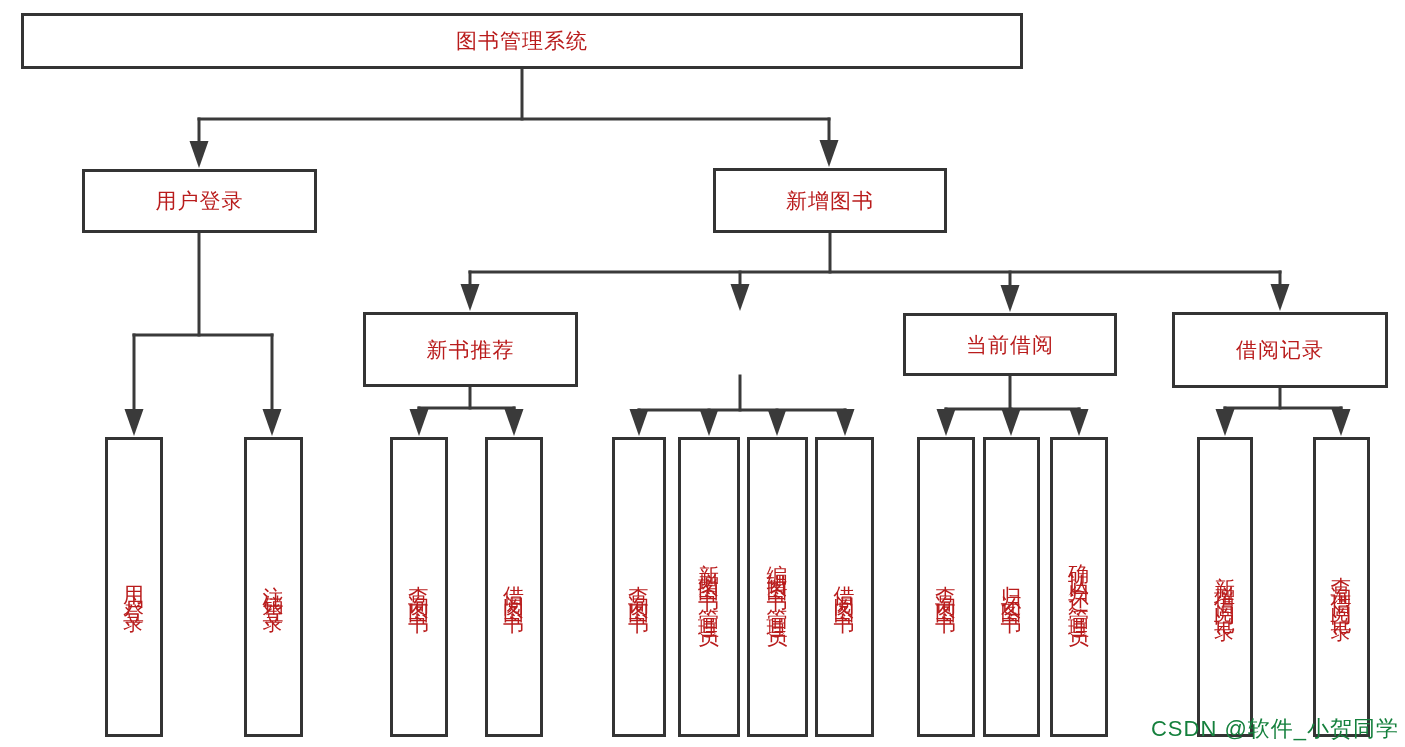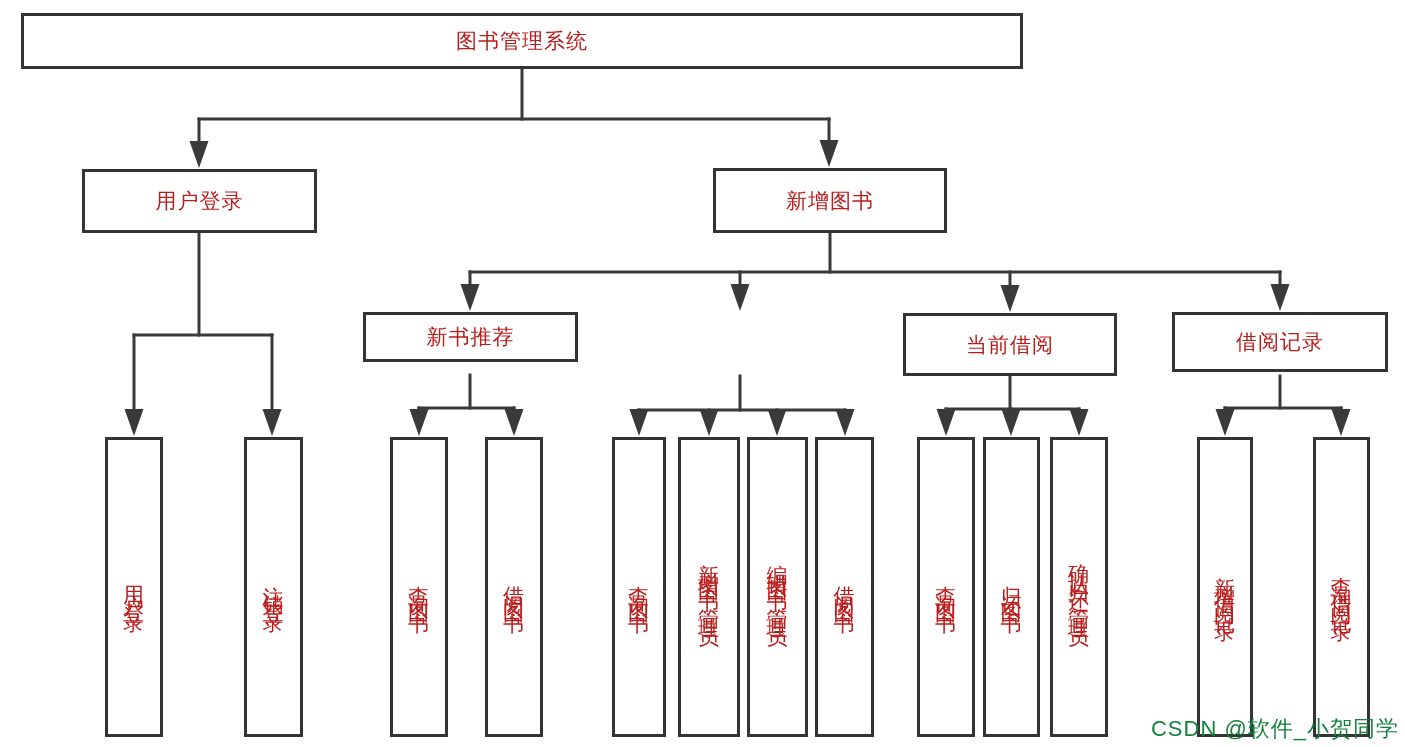--- a/index.html
+++ b/index.html
@@ -89,27 +89,27 @@
     <span>图书管理系统</span>
   </div>
 
   <div class="node h-node" style="left:82px; top:169px; width:235px; height:64px;">
     <span>用户登录</span>
   </div>
   <div class="node h-node" style="left:713px; top:168px; width:234px; height:65px;">
     <span>新增图书</span>
   </div>
 
-  <div class="node h-node" style="left:363px; top:312px; width:215px; height:50px;">
+  <div class="node h-node" style="left:363px; top:312px; width:215px; height:75px;">
     <span>新书推荐</span>
   </div>
   <div class="node h-node" style="left:903px; top:313px; width:214px; height:63px;">
     <span>当前借阅</span>
   </div>
-  <div class="node h-node" style="left:1172px; top:312px; width:216px; height:60px;">
+  <div class="node h-node" style="left:1172px; top:312px; width:216px; height:76px;">
     <span>借阅记录</span>
   </div>
 
   <div class="node v-node" style="left:105px; top:437px; width:58px; height:300px;">
     <span class="vtext">用户登录</span>
   </div>
   <div class="node v-node" style="left:244px; top:437px; width:59px; height:300px;">
     <span class="vtext">注销登录</span>
   </div>
 

